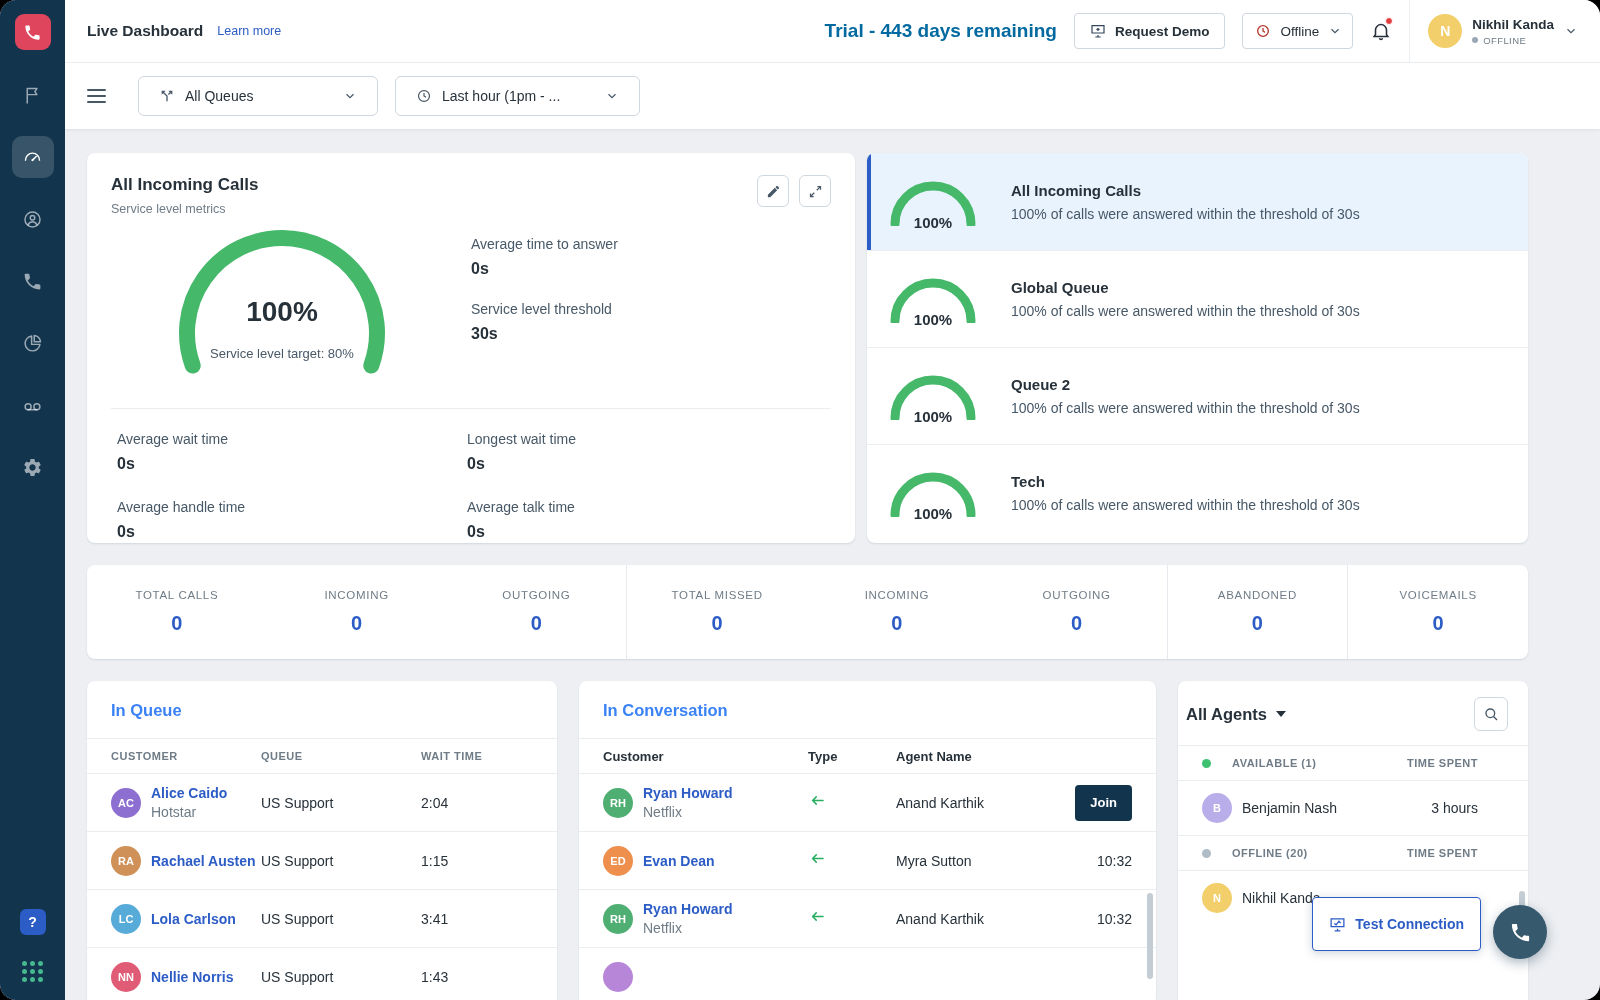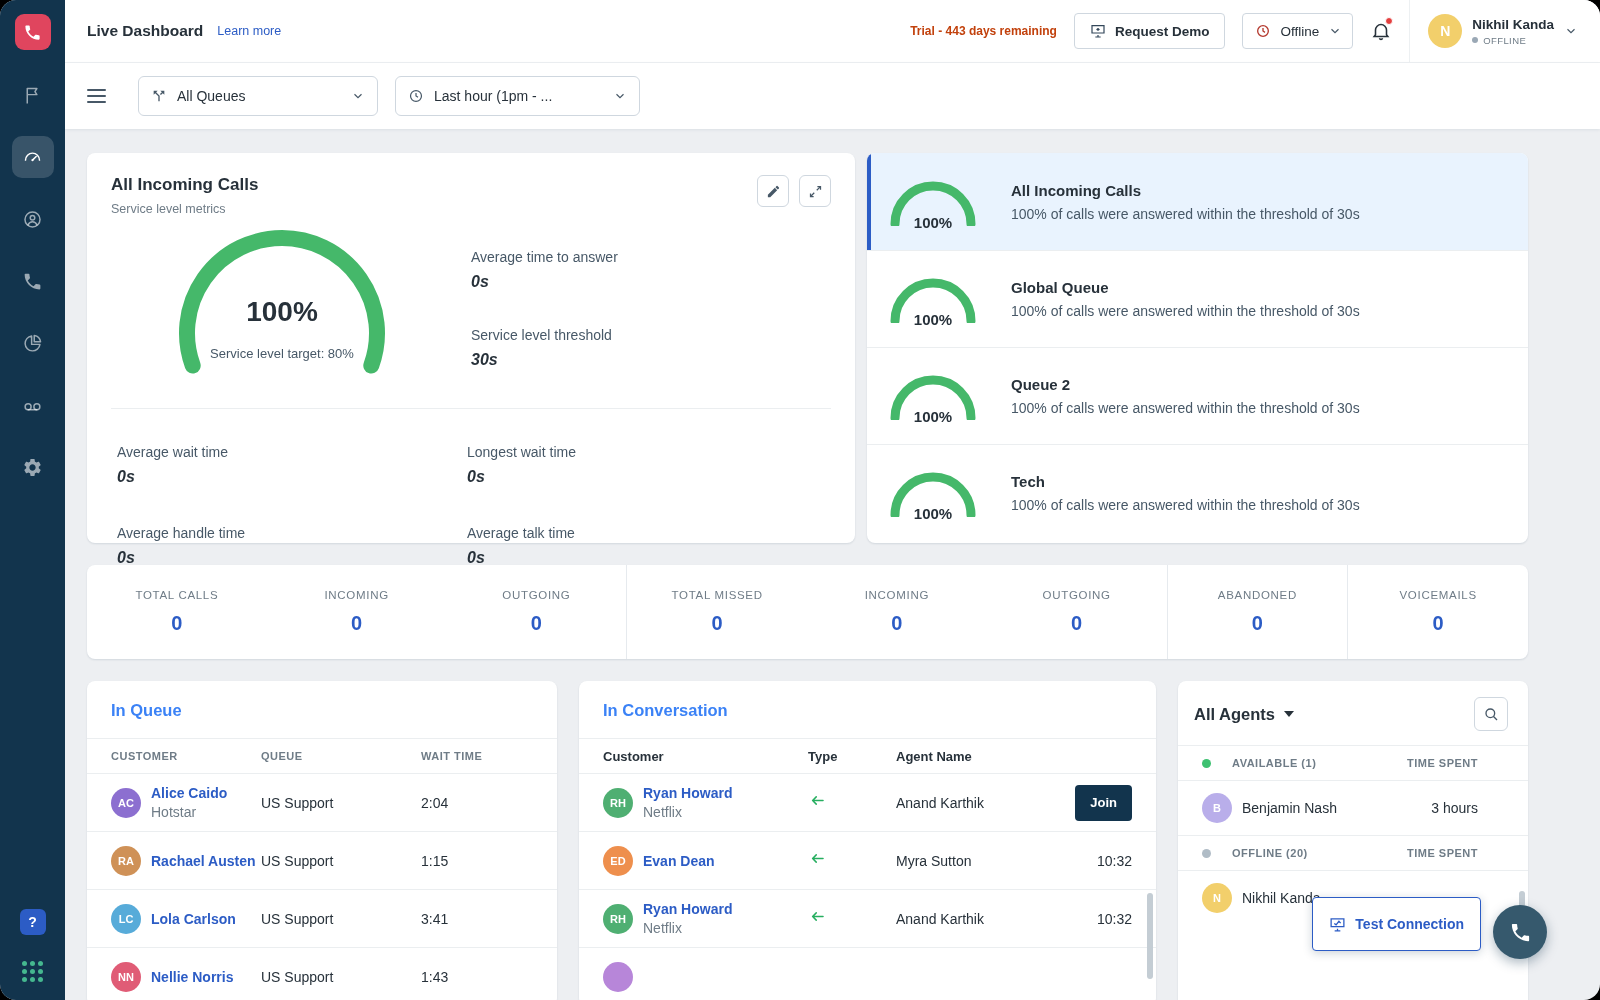--- a/index.html
+++ b/index.html
@@ -20,40 +20,40 @@
   .apps-grid { display:grid; grid-template-columns:repeat(3,5px); grid-auto-rows:5px; gap:3px; cursor:pointer; }
   .apps-grid span { width:5px; height:5px; border-radius:50%; background:#45b88f; }
 
   
   .main { flex:1; min-width:0; display:flex; flex-direction:column; }
 
   .topbar { height:63px; background:#fff; display:flex; align-items:center; padding:0 16px 0 22px; border-bottom:1px solid #edf0f2; flex-shrink:0; }
   .tb-title { font-size:15.5px; font-weight:bold; color:#27313a; }
   .tb-learn { font-size:12.5px; color:#2c5cc5; margin-left:14px; cursor:pointer; }
   .tb-right { margin-left:auto; display:flex; align-items:center; gap:17px; height:100%; }
-  .tb-trial { color:#c2410c; font-size:12px; font-weight:bold; }
+  .tb-trial { color:#0369a1; font-size:19px; font-weight:bold; }
   .btn-demo { display:flex; gap:9px; align-items:center; height:36px; padding:0 15px; border:1px solid #cfd7df; border-radius:4px; background:#fff; font-size:13.5px; font-weight:bold; color:#27313a; cursor:pointer; }
   .btn-demo svg { width:16px; height:16px; stroke:#33475a; fill:none; stroke-width:1.8; }
   .presence { display:flex; align-items:center; gap:9px; height:36px; padding:0 10px 0 12px; border:1px solid #cfd7df; border-radius:4px; background:#fff; font-size:13.5px; color:#27313a; cursor:pointer; }
   .presence .pclock { width:16px; height:16px; stroke:#b4392e; fill:none; stroke-width:2; }
   .chev { width:14px; height:14px; stroke:#475867; fill:none; stroke-width:2; }
   .bell-wrap { position:relative; cursor:pointer; display:flex; }
   .bell-wrap svg { width:22px; height:22px; stroke:#27313a; fill:none; stroke-width:1.7; }
   .bell-dot { position:absolute; top:-3px; right:-1px; width:8px; height:8px; border-radius:50%; background:#e43e3e; border:1.5px solid #fff; }
   .userchip { display:flex; align-items:center; gap:10px; padding:0 6px 0 18px; border-left:1px solid #edf0f2; height:63px; cursor:pointer; }
   .uavatar { width:34px; height:34px; border-radius:50%; display:flex; align-items:center; justify-content:center; color:#fff; font-weight:bold; font-size:14px; }
   .uname { font-size:13.5px; font-weight:bold; color:#27313a; }
   .ustatus { font-size:9.5px; color:#6f7c87; letter-spacing:.4px; margin-top:3px; display:flex; align-items:center; gap:5px; }
   .ustatus-dot { width:6px; height:6px; border-radius:50%; background:#9aa8b5; display:inline-block; }
 
   
   .filterbar { height:66px; background:#fff; display:flex; align-items:center; gap:17px; padding:0 22px; box-shadow:0 1px 3px rgba(18,52,77,.08); position:relative; z-index:3; flex-shrink:0; }
   .hamburger { width:34px; height:34px; display:flex; flex-direction:column; justify-content:center; gap:4px; cursor:pointer; }
   .hamburger i { display:block; width:19px; height:2px; background:#475867; border-radius:1px; }
-  .select { height:40px; border:1px solid #cfd7df; border-radius:6px; background:#fff; display:flex; align-items:center; gap:10px; padding:0 12px; font-size:14px; color:#27313a; cursor:pointer; }
+  .select { height:40px; border:1px solid #cfd7df; border-radius:6px; background:#fff; display:flex; align-items:center; gap:10px; padding:0 20px; font-size:14px; color:#27313a; cursor:pointer; }
   .select svg.lead { width:16px; height:16px; }
   .select .chev { margin-left:auto; }
   .select.queues { width:240px; }
   .select.time { width:245px; }
 
   
   .content { padding:24px 72px 0 22px; }
   .card { background:#fff; border-radius:8px; box-shadow:0 1px 2px rgba(18,52,77,.12); }
   .top-row { display:flex; gap:12px; }
 
@@ -64,22 +64,22 @@
   .svc-actions { display:flex; gap:10px; }
   .icon-btn { width:32px; height:32px; border:1px solid #cfd7df; border-radius:6px; background:#fff; display:flex; align-items:center; justify-content:center; cursor:pointer; }
   .icon-btn svg { width:15px; height:15px; fill:#475867; }
   .svc-body { display:flex; margin-top:4px; }
   .gauge-main { width:330px; height:172px; position:relative; margin-left:6px; flex-shrink:0; }
   .gauge-main svg { width:230px; height:146px; display:block; margin:10px auto 0; }
   .gauge-main path { fill:none; stroke:#45b86a; stroke-width:16; stroke-linecap:round; }
   .g-val { position:absolute; left:0; right:0; top:76px; text-align:center; font-size:28px; font-weight:bold; color:#27313a; }
   .g-target { position:absolute; left:0; right:0; top:126px; text-align:center; font-size:13px; color:#475867; }
   .side-metrics { margin-left:24px; padding-top:16px; display:flex; flex-direction:column; gap:23px; }
-  .metric-label { font-size:14px; color:#475867;margin-top:13px; }
-  .metric-value { font-size:16px; font-weight:bold; color:#27313a; margin-top:8px;font-style:italic; }
+  .metric-label { font-size:14px; color:#475867; }
+  .metric-value { font-size:16px; font-weight:bold; color:#27313a; margin-top:8px; }
   .svc-divider { border:none; border-top:1px solid #ebeef0; margin:16px 0 0; }
   .svc-grid { display:grid; grid-template-columns:350px 1fr; row-gap:26px; padding-top:22px; margin-left:6px; }
 
   .queue-list { flex:1; height:390px; overflow:hidden; padding:0; }
   .q-row { display:flex; align-items:center; height:97px; padding:0 20px 0 22px; border-top:1px solid #ebeef0; cursor:pointer; }
   .q-row:first-child { border-top:none; }
   .q-row.active { background:#e9f3fe; box-shadow:inset 4px 0 0 #2c5cc5; }
   .mini-gauge { width:88px; position:relative; margin-right:34px; flex-shrink:0; }
   .mini-gauge svg { width:88px; height:48px; display:block; }
   .mini-gauge path { fill:none; stroke:#45b86a; stroke-width:9; stroke-linecap:round; }
@@ -110,21 +110,21 @@
   .cname { font-size:14px; color:#2c5cc5; font-weight:bold; cursor:pointer; white-space:nowrap; }
   .ccompany { font-size:14px; color:#6f7c87; margin-top:3px; }
   .ccompany:empty, .cname:empty { display:none; }
   .qcell, .wait, .agent-cell, .ctime, .atime { font-size:14px; color:#27313a; }
   .type-cell svg { width:19px; height:19px; }
   .ctime { justify-self:end; }
   .join-btn { background:#12344d; color:#fff; border:none; border-radius:4px; font-size:13px; font-weight:bold; height:36px; padding:0 15px; justify-self:end; cursor:pointer; }
   .scroll-thumb { position:absolute; width:6px; background:#c4cdd4; border-radius:3px; right:3px; }
 
   .agents-card { flex:1; min-height:400px; position:relative; }
-  .agents-head { display:flex; justify-content:space-between; align-items:center; padding:16px 20px 14px 16px; }
+  .agents-head { display:flex; justify-content:space-between; align-items:center; padding:16px 20px 14px 8px; }
   .agents-title { font-size:16.5px; font-weight:bold; color:#27313a; display:flex; align-items:center; gap:9px; cursor:pointer; }
   .caret { width:0; height:0; border-left:5px solid transparent; border-right:5px solid transparent; border-top:6px solid #27313a; }
   .search-btn { width:34px; height:34px; border:1px solid #cfd7df; border-radius:6px; background:#fff; display:flex; align-items:center; justify-content:center; cursor:pointer; }
   .search-btn svg { width:16px; height:16px; stroke:#475867; fill:none; stroke-width:2; }
   .agent-sec { height:36px; display:flex; justify-content:space-between; align-items:center; padding:0 50px 0 24px; border-top:1px solid #ebeef0; border-bottom:1px solid #ebeef0; font-size:11px; font-weight:bold; color:#6f7c87; letter-spacing:.5px; }
   .sec-left { display:flex; gap:21px; align-items:center; }
   .sdot { width:9px; height:9px; border-radius:50%; flex-shrink:0; }
   .agent-row { display:flex; justify-content:space-between; align-items:center; height:54px; padding:0 50px 0 24px; cursor:pointer; }
   .agent-left { display:flex; gap:10px; align-items:center; font-size:14px; color:#27313a; }
 

